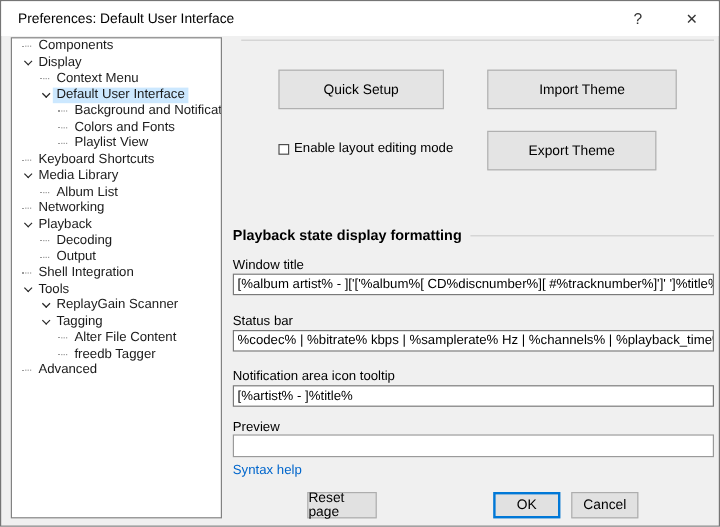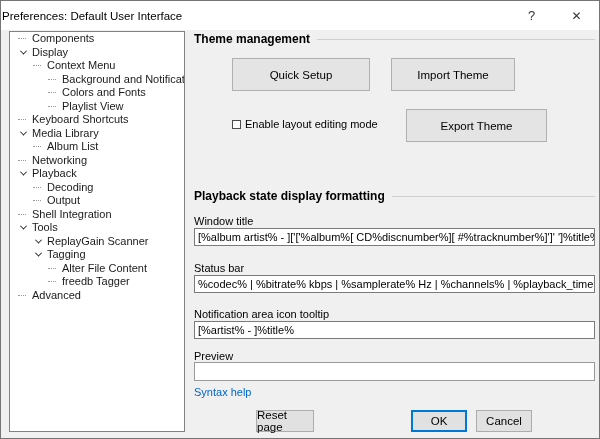--- a/index.html
+++ b/index.html
@@ -1,21 +1,21 @@
 <!DOCTYPE html>
 <html><head>
 <meta charset="utf-8">
 <style>
   * { margin:0; padding:0; box-sizing:border-box; }
   html,body { width:600px; height:439px; background:#d8d8d8; font-family:"Liberation Sans","DejaVu Sans",sans-serif; }
   .window { position:relative; width:600px; height:439px; background:#f0f0f0; border:1px solid #757575; overflow:hidden; }
 
   
   .titlebar { position:absolute; top:0; left:0; right:0; height:29px; background:#ffffff; display:flex; align-items:center; }
-  .titlebar .title { font-size:11.5px; color:#000; padding-left:1px; flex:1; white-space:nowrap; }
+  .titlebar .title { font-size:11.5px; color:#000; padding-left:14px; flex:1; white-space:nowrap; }
   .tb-btn { width:45px; height:29px; display:flex; align-items:center; justify-content:center; font-size:13px; color:#333; cursor:default; }
   .tb-btn.close { font-size:12px; }
 
   
   .tree-panel { position:absolute; left:8px; top:30px; width:176px; height:401px; background:#ffffff; border:1px solid #828282; padding-top:0; overflow:hidden; }
   .trow { height:13.5px; display:flex; align-items:center; font-size:11px; color:#1a1a1a; white-space:nowrap; }
   .gut { display:inline-flex; align-items:center; justify-content:flex-end; flex:none; margin-right:3px; }
   .gut.l0 { width:16px; } .gut.l1 { width:31px; } .gut.l2 { width:46px; }
   .chev { display:inline-block; width:5px; height:5px; border-right:1.2px solid #262626; border-bottom:1.2px solid #262626; transform:rotate(45deg) translate(-1px,-1px); }
   .stub { display:inline-block; width:8px; height:0; border-top:1px dotted #9a9a9a; }
@@ -70,20 +70,26 @@
           <span class="chev"></span>
         </span>
         <span class="tlabel">Display</span>
       </div>
       <div class="trow">
         <span class="gut l1">
           <span class="stub"></span>
         </span>
         <span class="tlabel">Context Menu</span>
       </div>
+      <div class="trow sel">
+        <span class="gut l1">
+          <span class="chev"></span>
+        </span>
+        <span class="tlabel">Default User Interface</span>
+      </div>
       <div class="trow">
         <span class="gut l2">
           <span class="stub"></span>
         </span>
         <span class="tlabel">Background and Notifications</span>
       </div>
       <div class="trow">
         <span class="gut l2">
           <span class="stub"></span>
         </span>
@@ -177,26 +183,25 @@
         <span class="gut l0">
           <span class="stub"></span>
         </span>
         <span class="tlabel">Advanced</span>
       </div>
     </div>
 
   <div class="content">
 
     <div class="heading" style="top:31px;">
-      <span class="htext">Theme management</span>
       <span class="hline"></span>
     </div>
 
     <div class="btn" style="left:38px; top:57px; width:138px; height:33px;">Quick Setup</div>
-    <div class="btn" style="left:197px; top:57px; width:124px; height:33px;">Import Theme</div>
+    <div class="btn" style="left:212px; top:57px; width:158px; height:33px;">Import Theme</div>
     <div class="btn" style="left:212px; top:108px; width:141px; height:33px;">Export Theme</div>
 
     <div class="checkbox" style="left:38px; top:119px;"></div>
     <div class="cb-label" style="left:51px; top:117px;">Enable layout editing mode</div>
 
     <div class="heading" style="top:188px;">
       <span class="htext">Playback state display formatting</span>
       <span class="hline"></span>
     </div>
 

